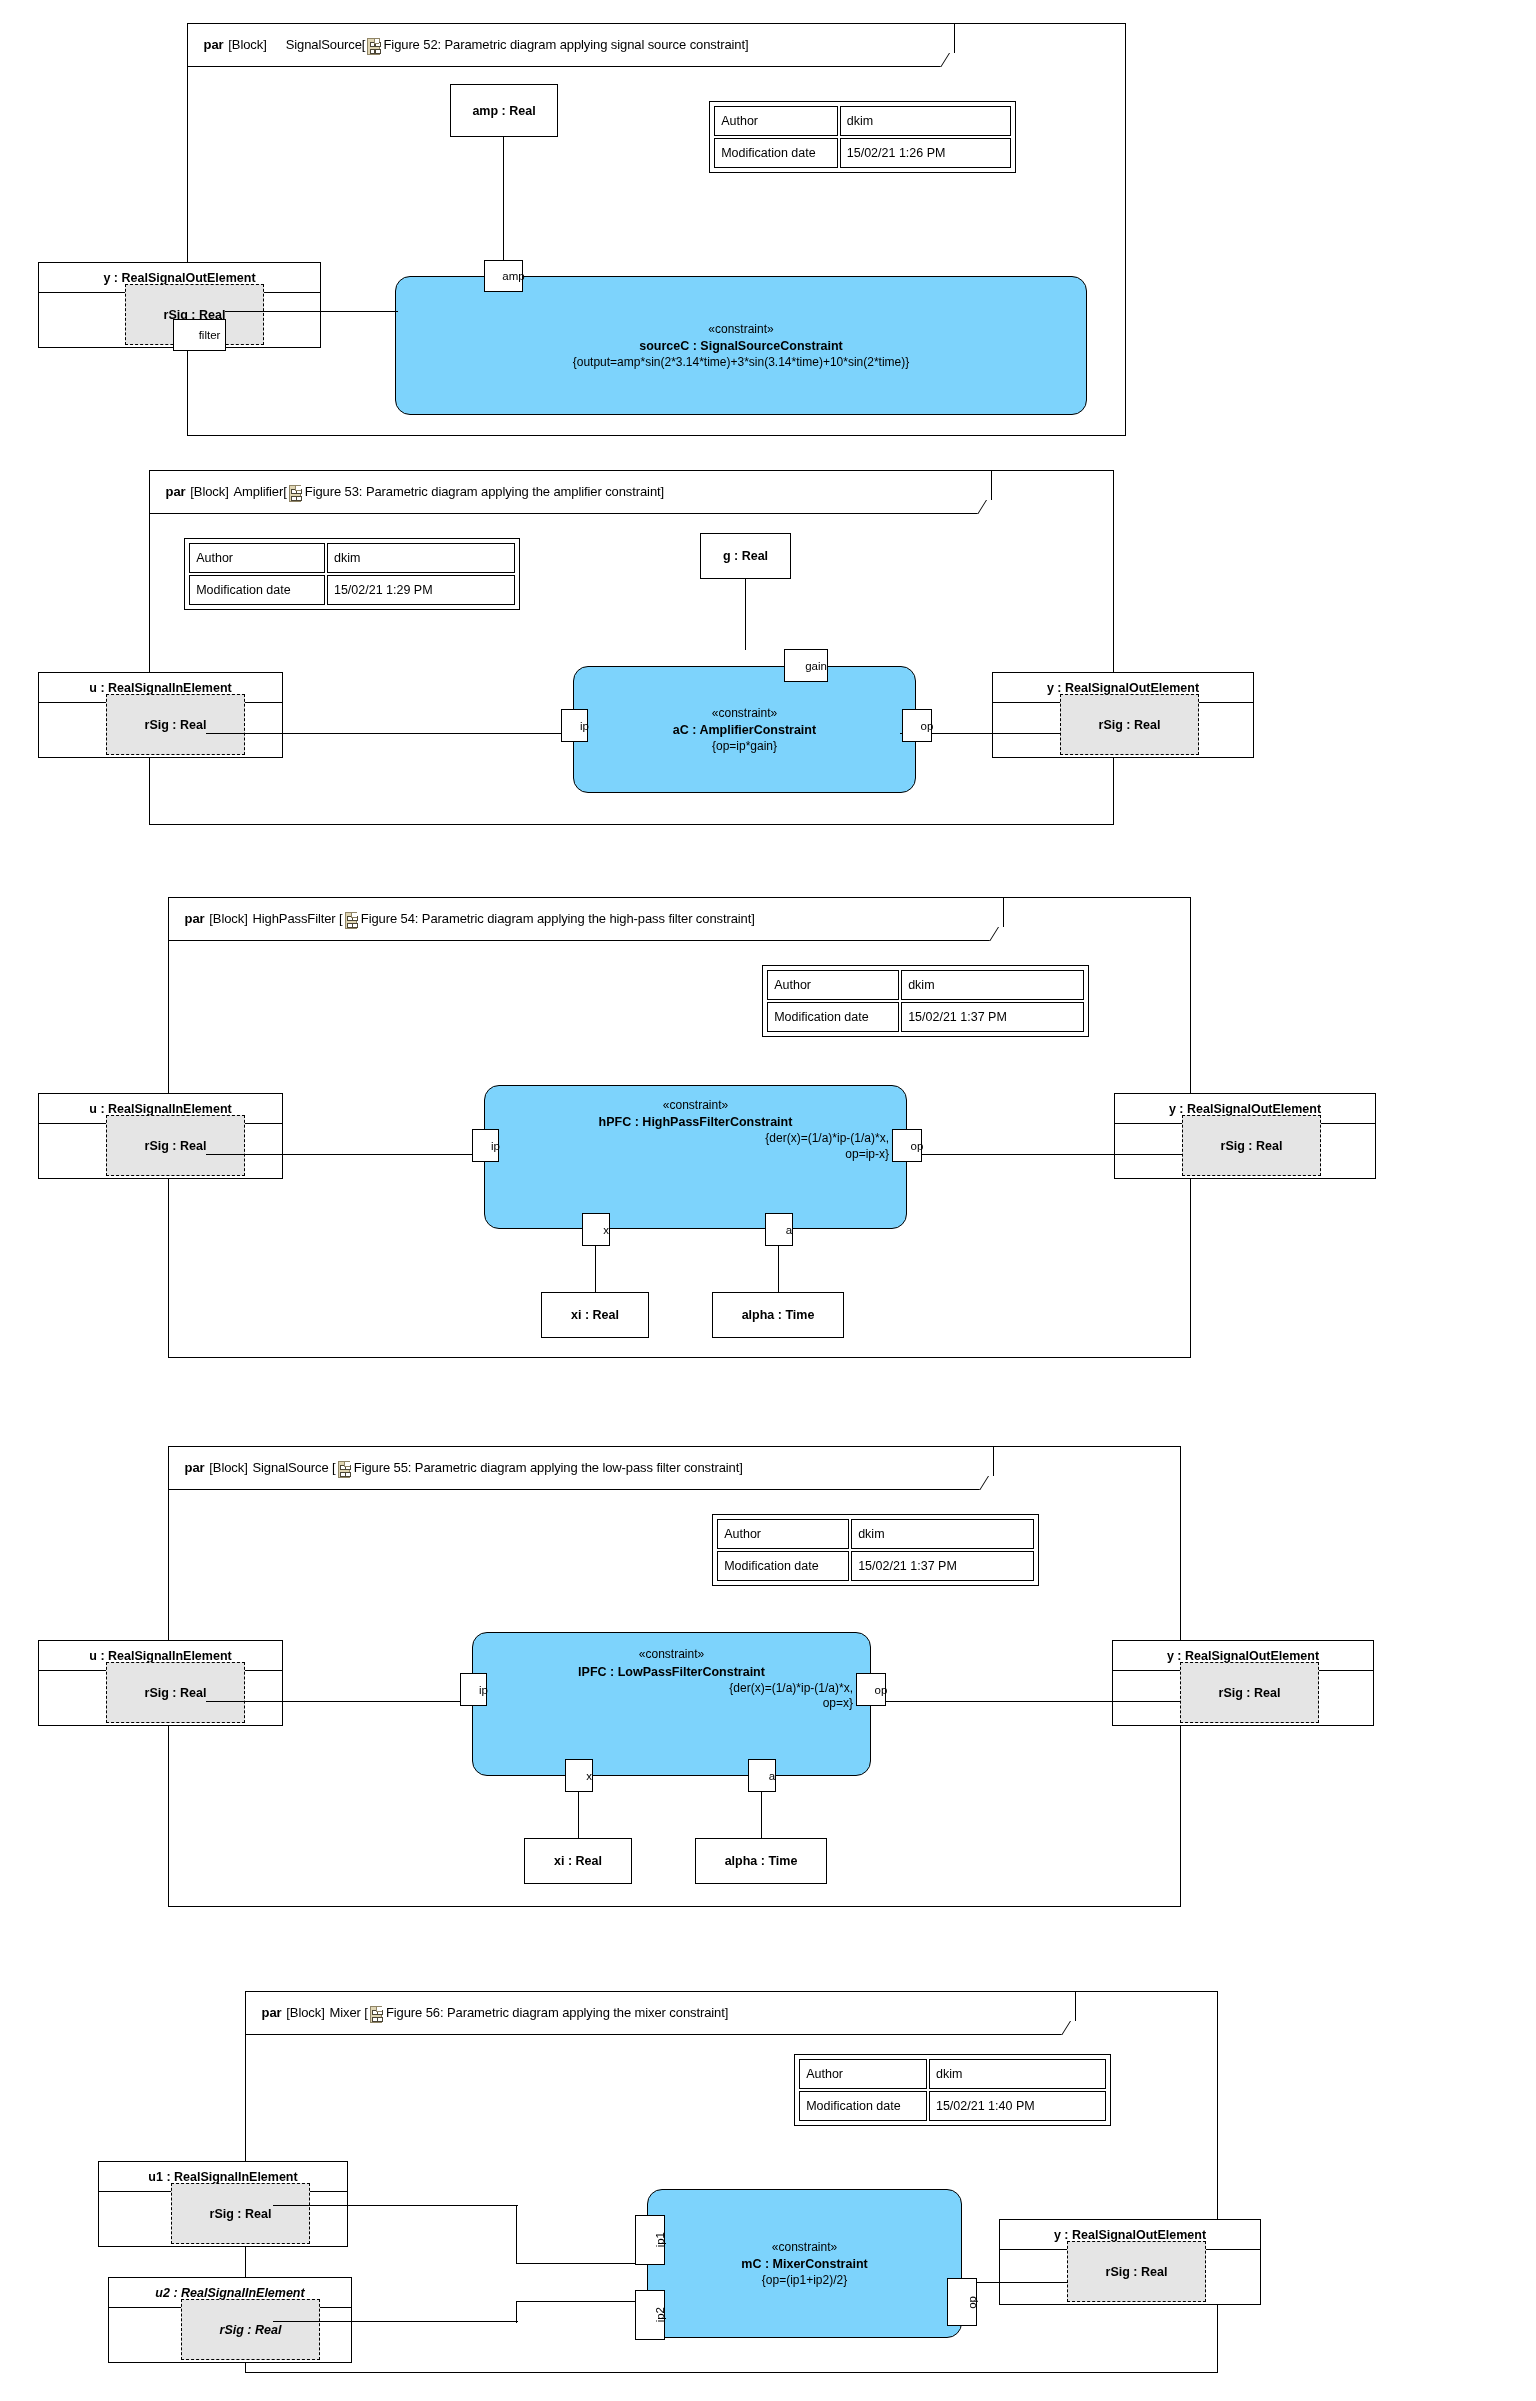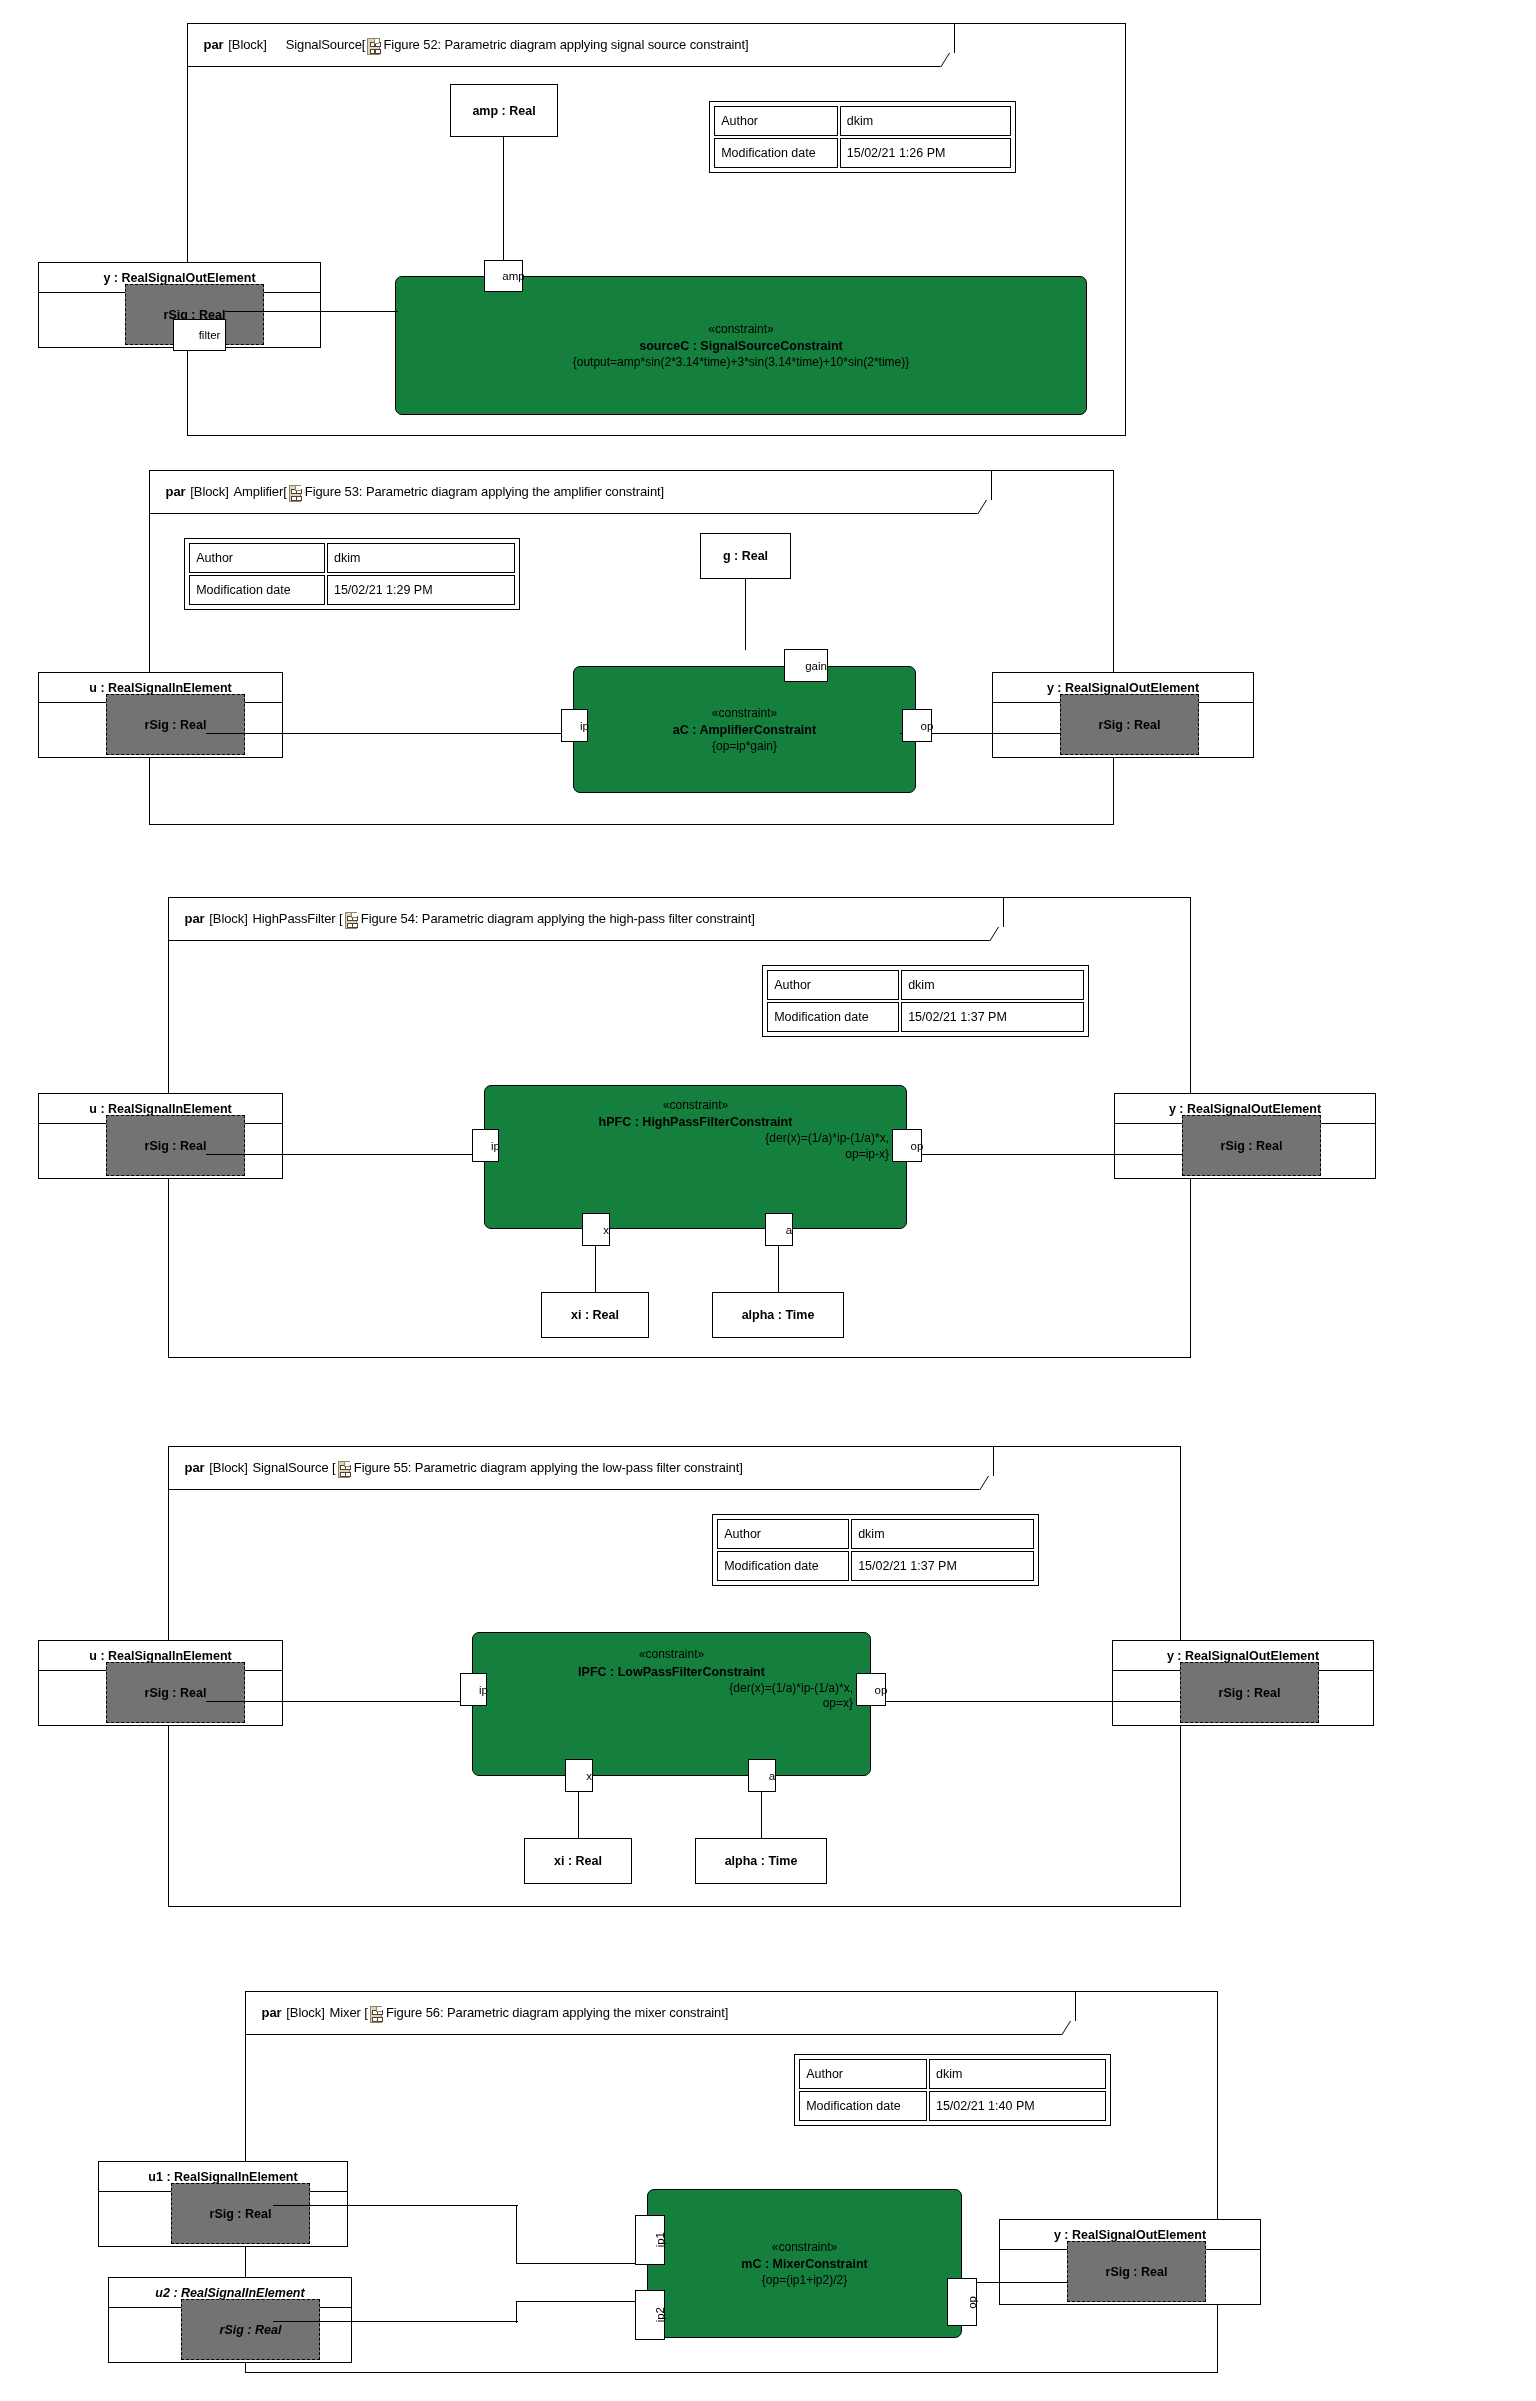--- a/index.html
+++ b/index.html
@@ -26,31 +26,31 @@
   .figicon i.a{left:1.4px;top:2.4px;}
   .figicon i.b{left:6.7px;top:2.4px;}
   .figicon i.c{left:1.4px;top:9.6px;}
   .figicon i.d{left:6.7px;top:9.6px;}
 
   
   .part{position:absolute;border:1.4px solid #000;background:#fff;box-sizing:border-box;}
   .part-name{border-bottom:1.4px solid #000;display:flex;align-items:center;justify-content:center;
              font-weight:bold;font-size:12.5px;white-space:nowrap;box-sizing:border-box;}
   .part-body{position:relative;box-sizing:border-box;}
-  .prop{position:absolute;border:1.4px dashed #000;background:#737373;box-sizing:border-box;
+  .prop{position:absolute;border:1.4px dashed #000;background:#e5e5e5;box-sizing:border-box;
         display:flex;align-items:center;justify-content:center;font-weight:bold;font-size:12.5px;
         white-space:nowrap;}
 
   
   .valbox{position:absolute;border:1.4px solid #000;background:#fff;box-sizing:border-box;
           display:flex;align-items:center;justify-content:center;font-weight:bold;font-size:12.5px;
           white-space:nowrap;}
 
   
-  .cons{position:absolute;border:1.4px solid #000;border-radius:7px;background:#15803d;box-sizing:border-box;}
+  .cons{position:absolute;border:1.4px solid #000;border-radius:15px;background:#7dd3fc;box-sizing:border-box;}
   .cons-inner{position:absolute;left:0;right:0;top:0;bottom:0;display:flex;flex-direction:column;
               align-items:center;justify-content:center;}
   .cons-stereo{font-size:12px;line-height:1.35;}
   .cons-name{font-weight:bold;font-size:12.5px;line-height:1.45;white-space:nowrap;}
   .cons-expr{font-size:12px;line-height:1.3;white-space:pre;text-align:right;}
 
   
   .port{position:absolute;border:1.4px solid #000;background:#fff;box-sizing:border-box;
         display:flex;align-items:center;justify-content:center;font-size:11.5px;white-space:nowrap;z-index:6;padding-left:20px;}
   .port.vert span{writing-mode:vertical-rl;transform:rotate(180deg);}

